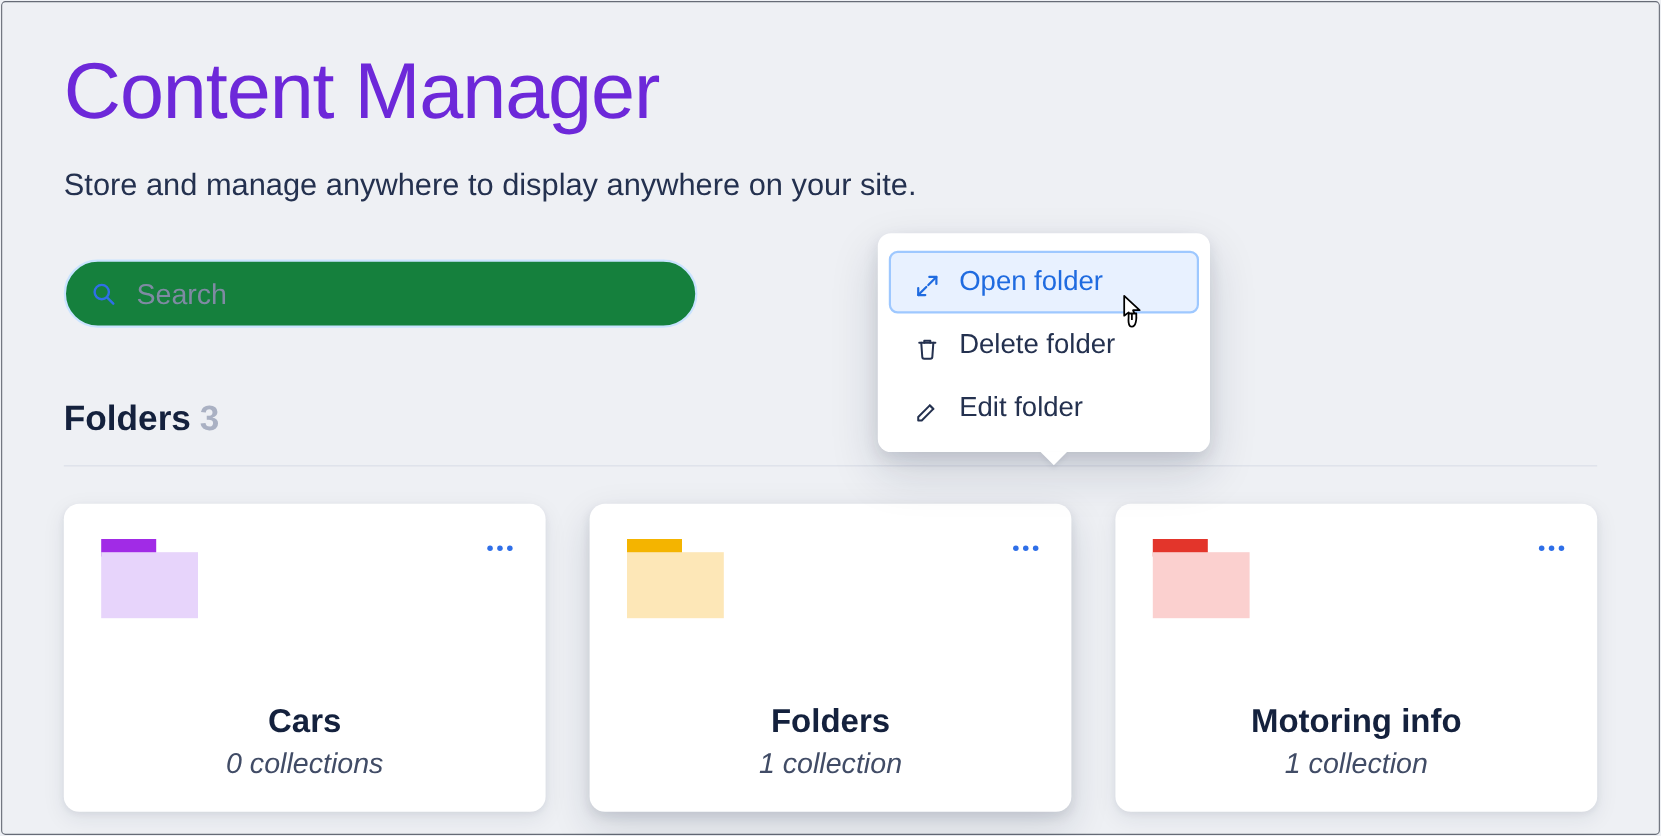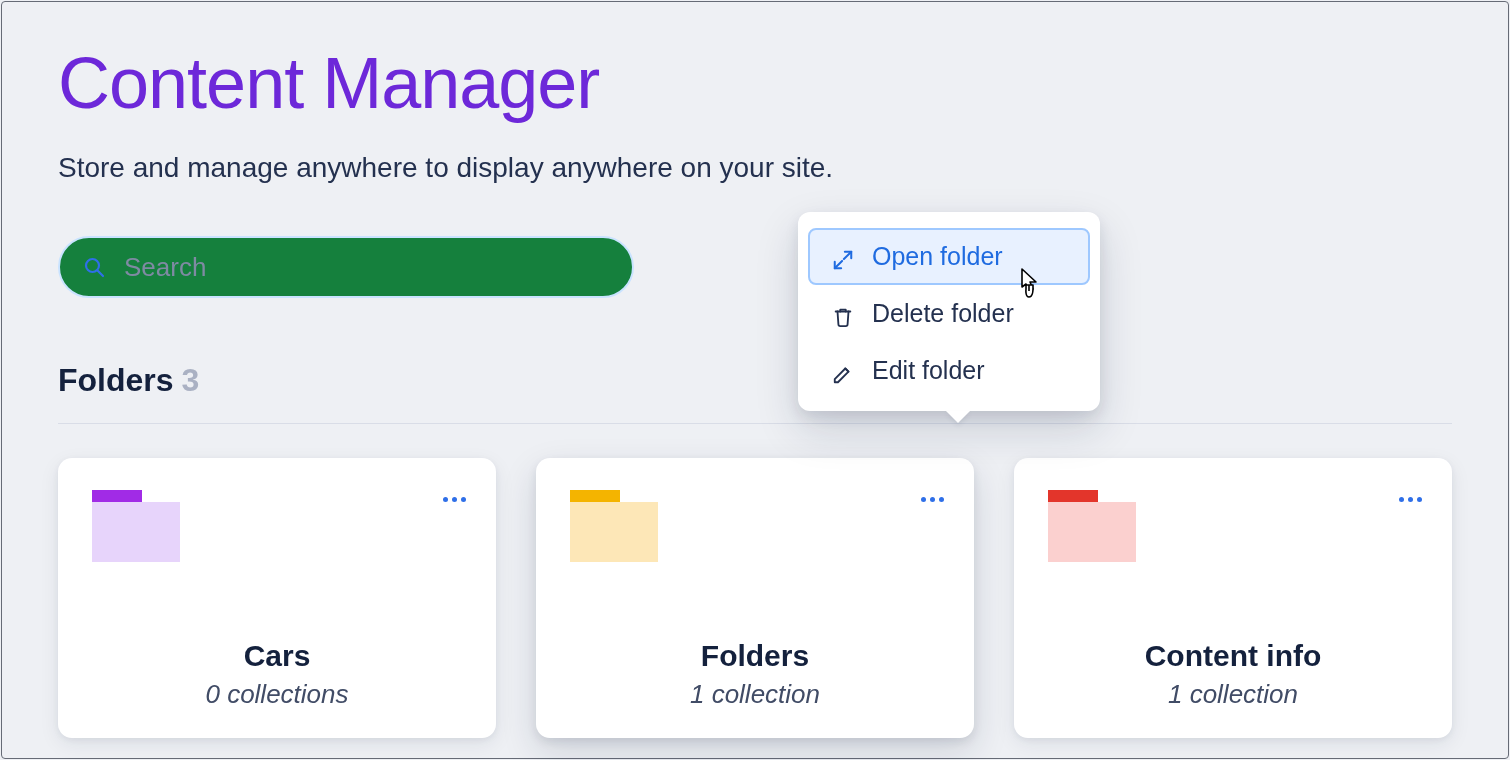--- a/index.html
+++ b/index.html
@@ -216,21 +216,21 @@
       </div>
     </div>
 
     <div class="card">
       <div class="more-dots"><span></span><span></span><span></span></div>
       <div class="folder-icon folder-customer">
         <div class="tab"></div>
           <div class="body"></div>
       </div>
       <div class="card-text">
-        <p class="card-title">Content info</p>
+        <p class="card-title">Motoring info</p>
         <p class="card-sub">1 collection</p>
       </div>
     </div>
 
   </div>
 
   <div class="context-menu">
     <div class="menu-item selected">
       <svg width="22" height="22" viewBox="0 0 24 24" fill="none" stroke="#1f6be0" stroke-width="2.2" stroke-linecap="round" stroke-linejoin="round">
         <polyline points="14 3 21 3 21 10"></polyline>

